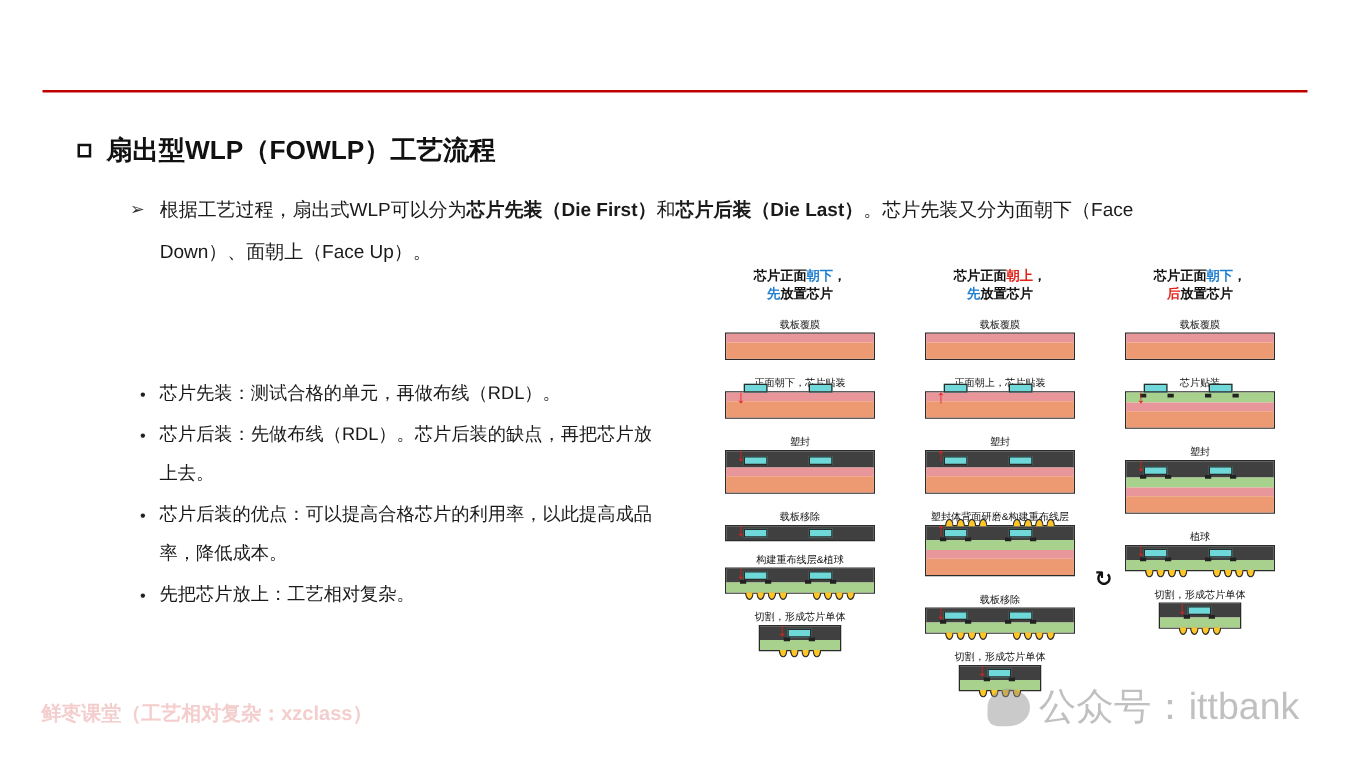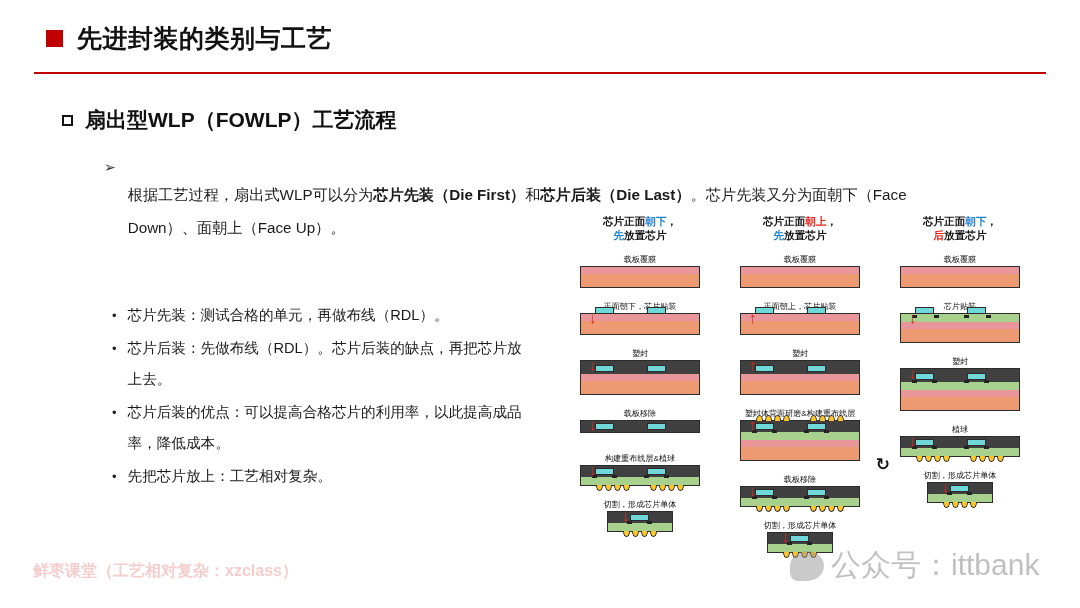--- a/index.html
+++ b/index.html
@@ -18,21 +18,21 @@
   .header-rule { position: absolute; left: 34px; top: 72px; width: 1012px; height: 2px; background: #c00000; }
 
   
   .section { position: absolute; left: 62px; top: 106px; display: flex; align-items: center; gap: 12px; }
   .section-marker { width: 11px; height: 11px; border: 2.3px solid #111; display: block; }
   .section-title { font-size: 21px; font-weight: bold; color: #111; }
 
   
   .arrow-block { position: absolute; left: 104px; top: 152px; width: 870px; display: flex; gap: 12px; }
   .arrow-marker { font-size: 14px; color: #333; line-height: 30px; flex: 0 0 auto; }
-  .arrow-text { font-size: 15.2px; color: #1a1a1a; line-height: 33px; margin-top: 26px; }
+  .arrow-text { font-size: 15.2px; color: #1a1a1a; line-height: 33px; }
   .arrow-text b { font-weight: bold; }
 
   
   .dash-list { position: absolute; left: 112px; top: 300px; width: 410px; }
   .dash-item { display: flex; gap: 11px; margin-bottom: 2px; }
   .dash-marker { font-size: 13px; color: #222; line-height: 31px; flex: 0 0 auto; }
   .dash-text { font-size: 14.6px; color: #1a1a1a; line-height: 31px; }
 
   
   .diagram { position: absolute; left: 560px; top: 214px; width: 480px; height: 390px; display: flex; }
@@ -69,24 +69,20 @@
                   color: #f4cdcd; white-space: nowrap; }
   .wm { position: absolute; left: 790px; top: 545px; display: flex; align-items: center; gap: 7px;
         font-size: 30px; color: #9a9a9a; opacity: .62; }
   .wm-bubble { width: 34px; height: 30px; background: #8f8f8f; border-radius: 50% 50% 50% 8px; opacity:.75; }
 </style>
 </head>
 <body>
 
 <div id="slide">
 
-  <div class="header">
-    <span class="header-marker"></span>
-    <span class="header-title">先进封装的类别与工艺</span>
-  </div>
   <div class="header-rule"></div>
 
   <div class="section">
     <span class="section-marker"></span>
     <span class="section-title">扇出型WLP（FOWLP）工艺流程</span>
   </div>
 
   <div class="arrow-block">
     <span class="arrow-marker">➢</span>
     <div class="arrow-text" id="intro-text"><span>根据工艺过程，扇出式WLP可以分为</span><b>芯片先装（Die First）</b><span>和</span><b>芯片后装（Die Last）</b><span>。芯片先装又分为面朝下（Face Down）、面朝上（Face Up）。</span></div>
@@ -147,21 +143,21 @@
         </div>
         <div class="step" style="margin-top: 13px;">
           <div class="step-label">载板移除</div>
           <div class="stack" style="position: relative;">
             <div class="layer l-darkthin"></div>
             <div class="die" style="left: 14px; bottom: 2px;"></div>
             <div class="die" style="left: 66px; bottom: 2px;"></div>
             <div class="arrow-red" style="left: 8px; top: -4px; font-size: 15px;">↓</div>
           </div>
         </div>
-        <div class="step" style="margin-top: 20px;">
+        <div class="step" style="margin-top: 9px;">
           <div class="step-label">构建重布线层&amp;植球</div>
           <div class="stack" style="position: relative;">
             <div class="layer l-darkthin"></div>
             <div class="layer l-green"></div>
             <div class="die" style="left: 14px; bottom: 10px;"></div>
             <div class="pad" style="left: 11px; bottom: 7px;"></div>
             <div class="pad" style="left: 31px; bottom: 7px;"></div>
             <div class="die" style="left: 66px; bottom: 10px;"></div>
             <div class="pad" style="left: 63px; bottom: 7px;"></div>
             <div class="pad" style="left: 83px; bottom: 7px;"></div>

